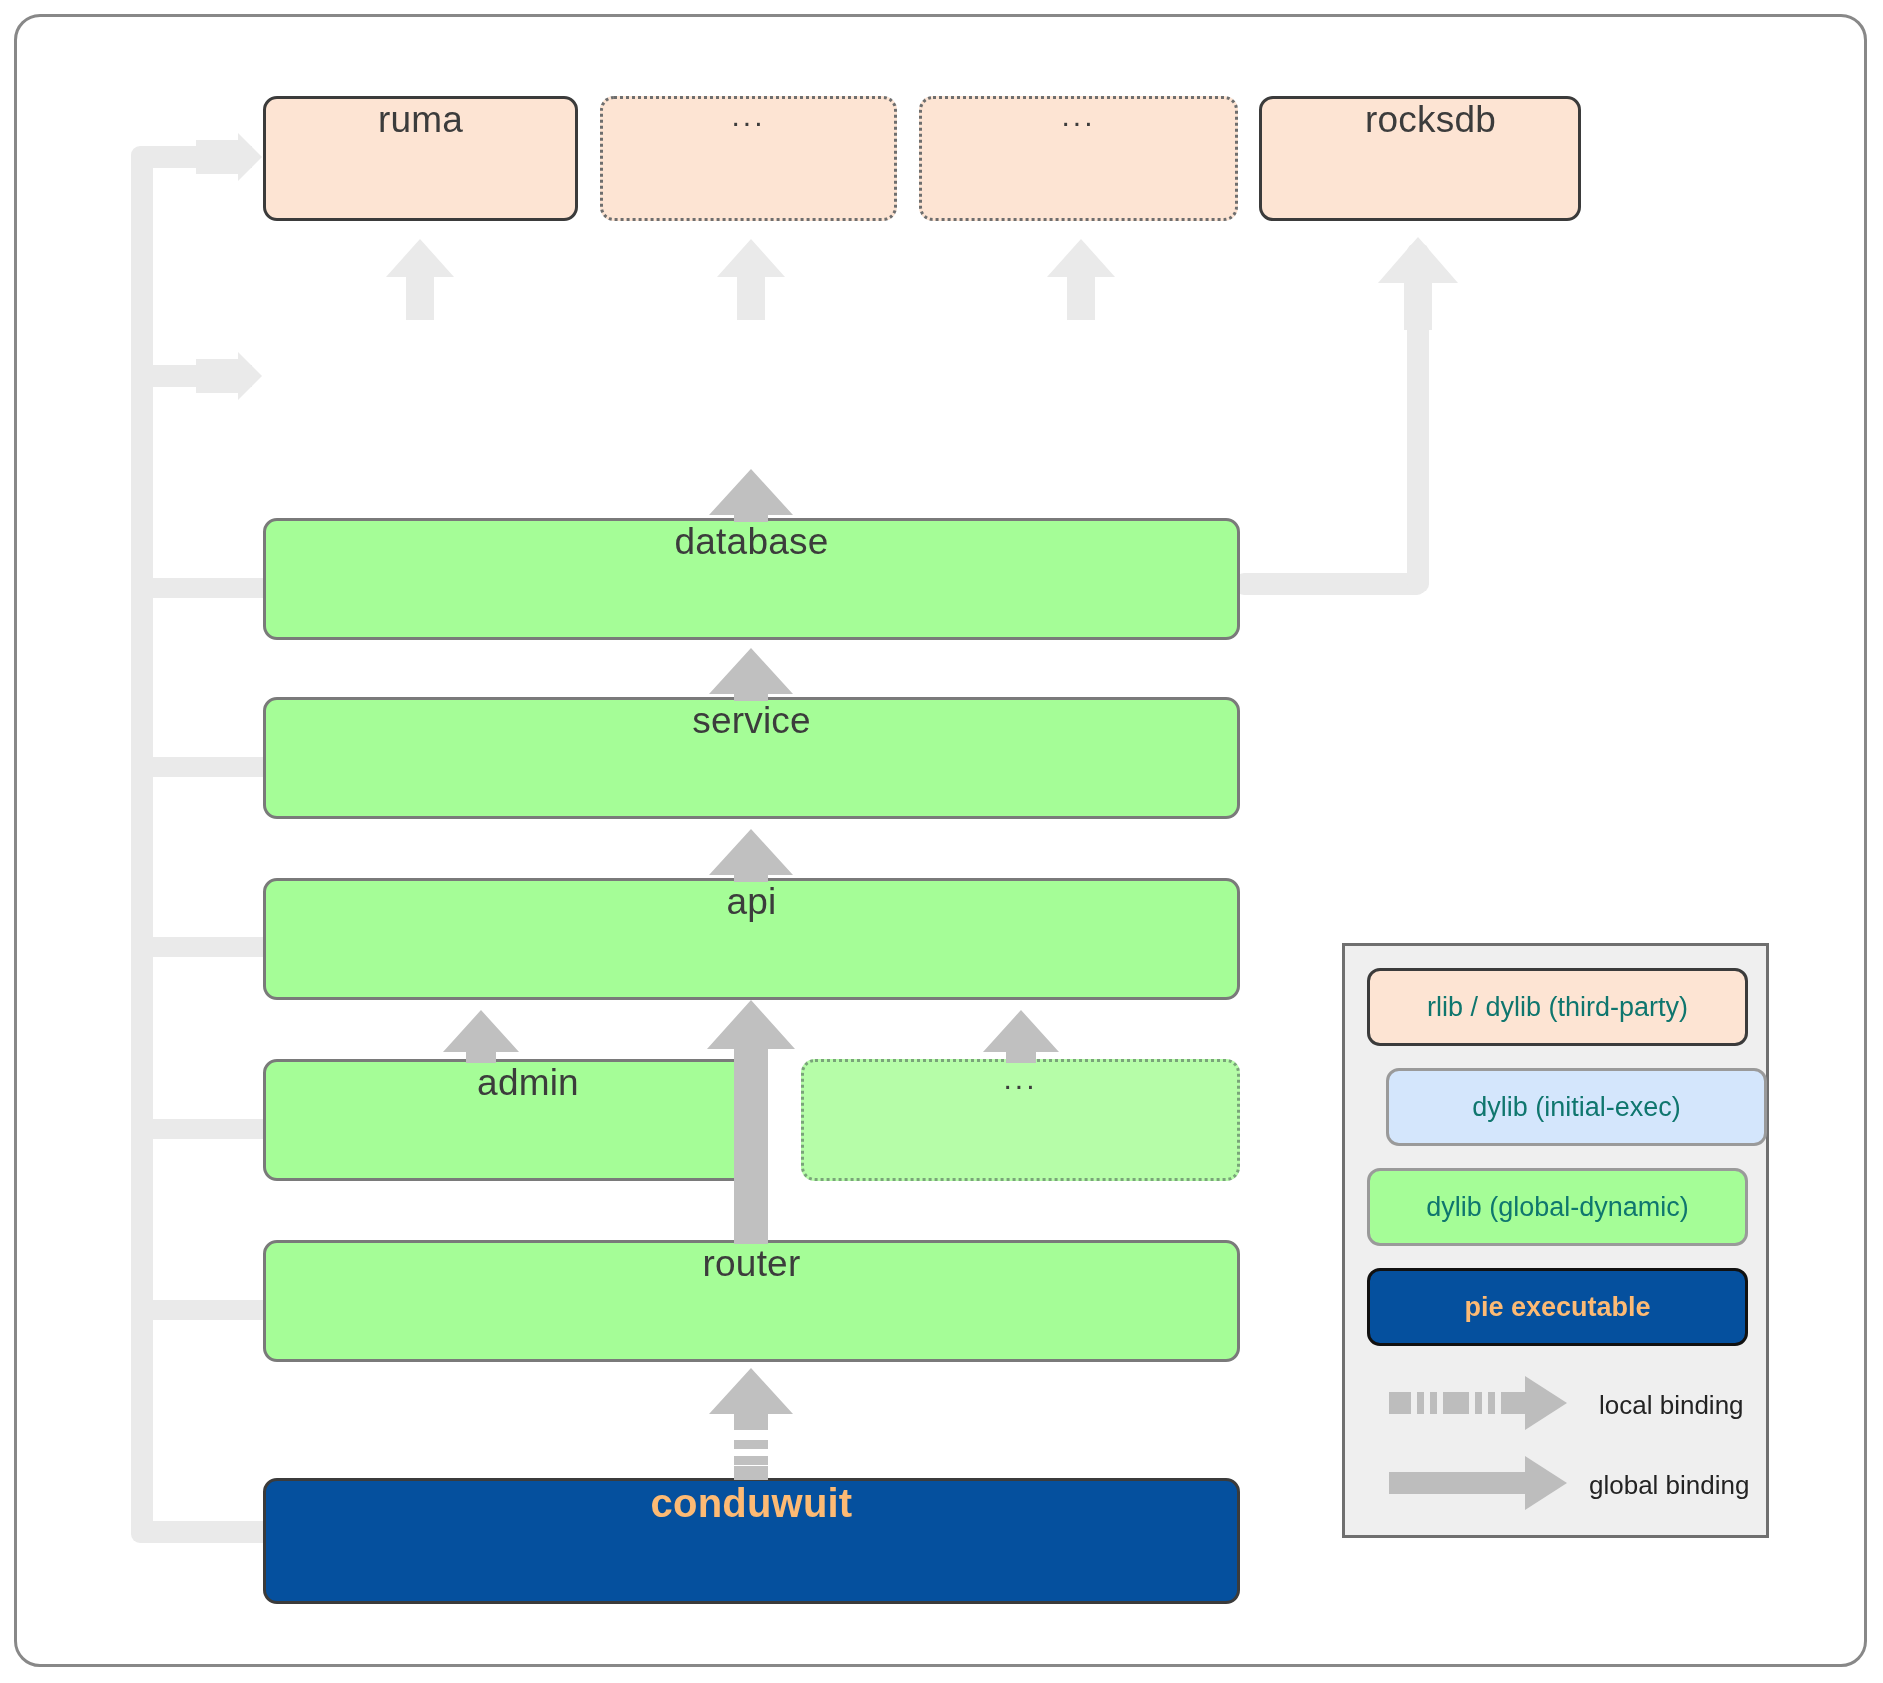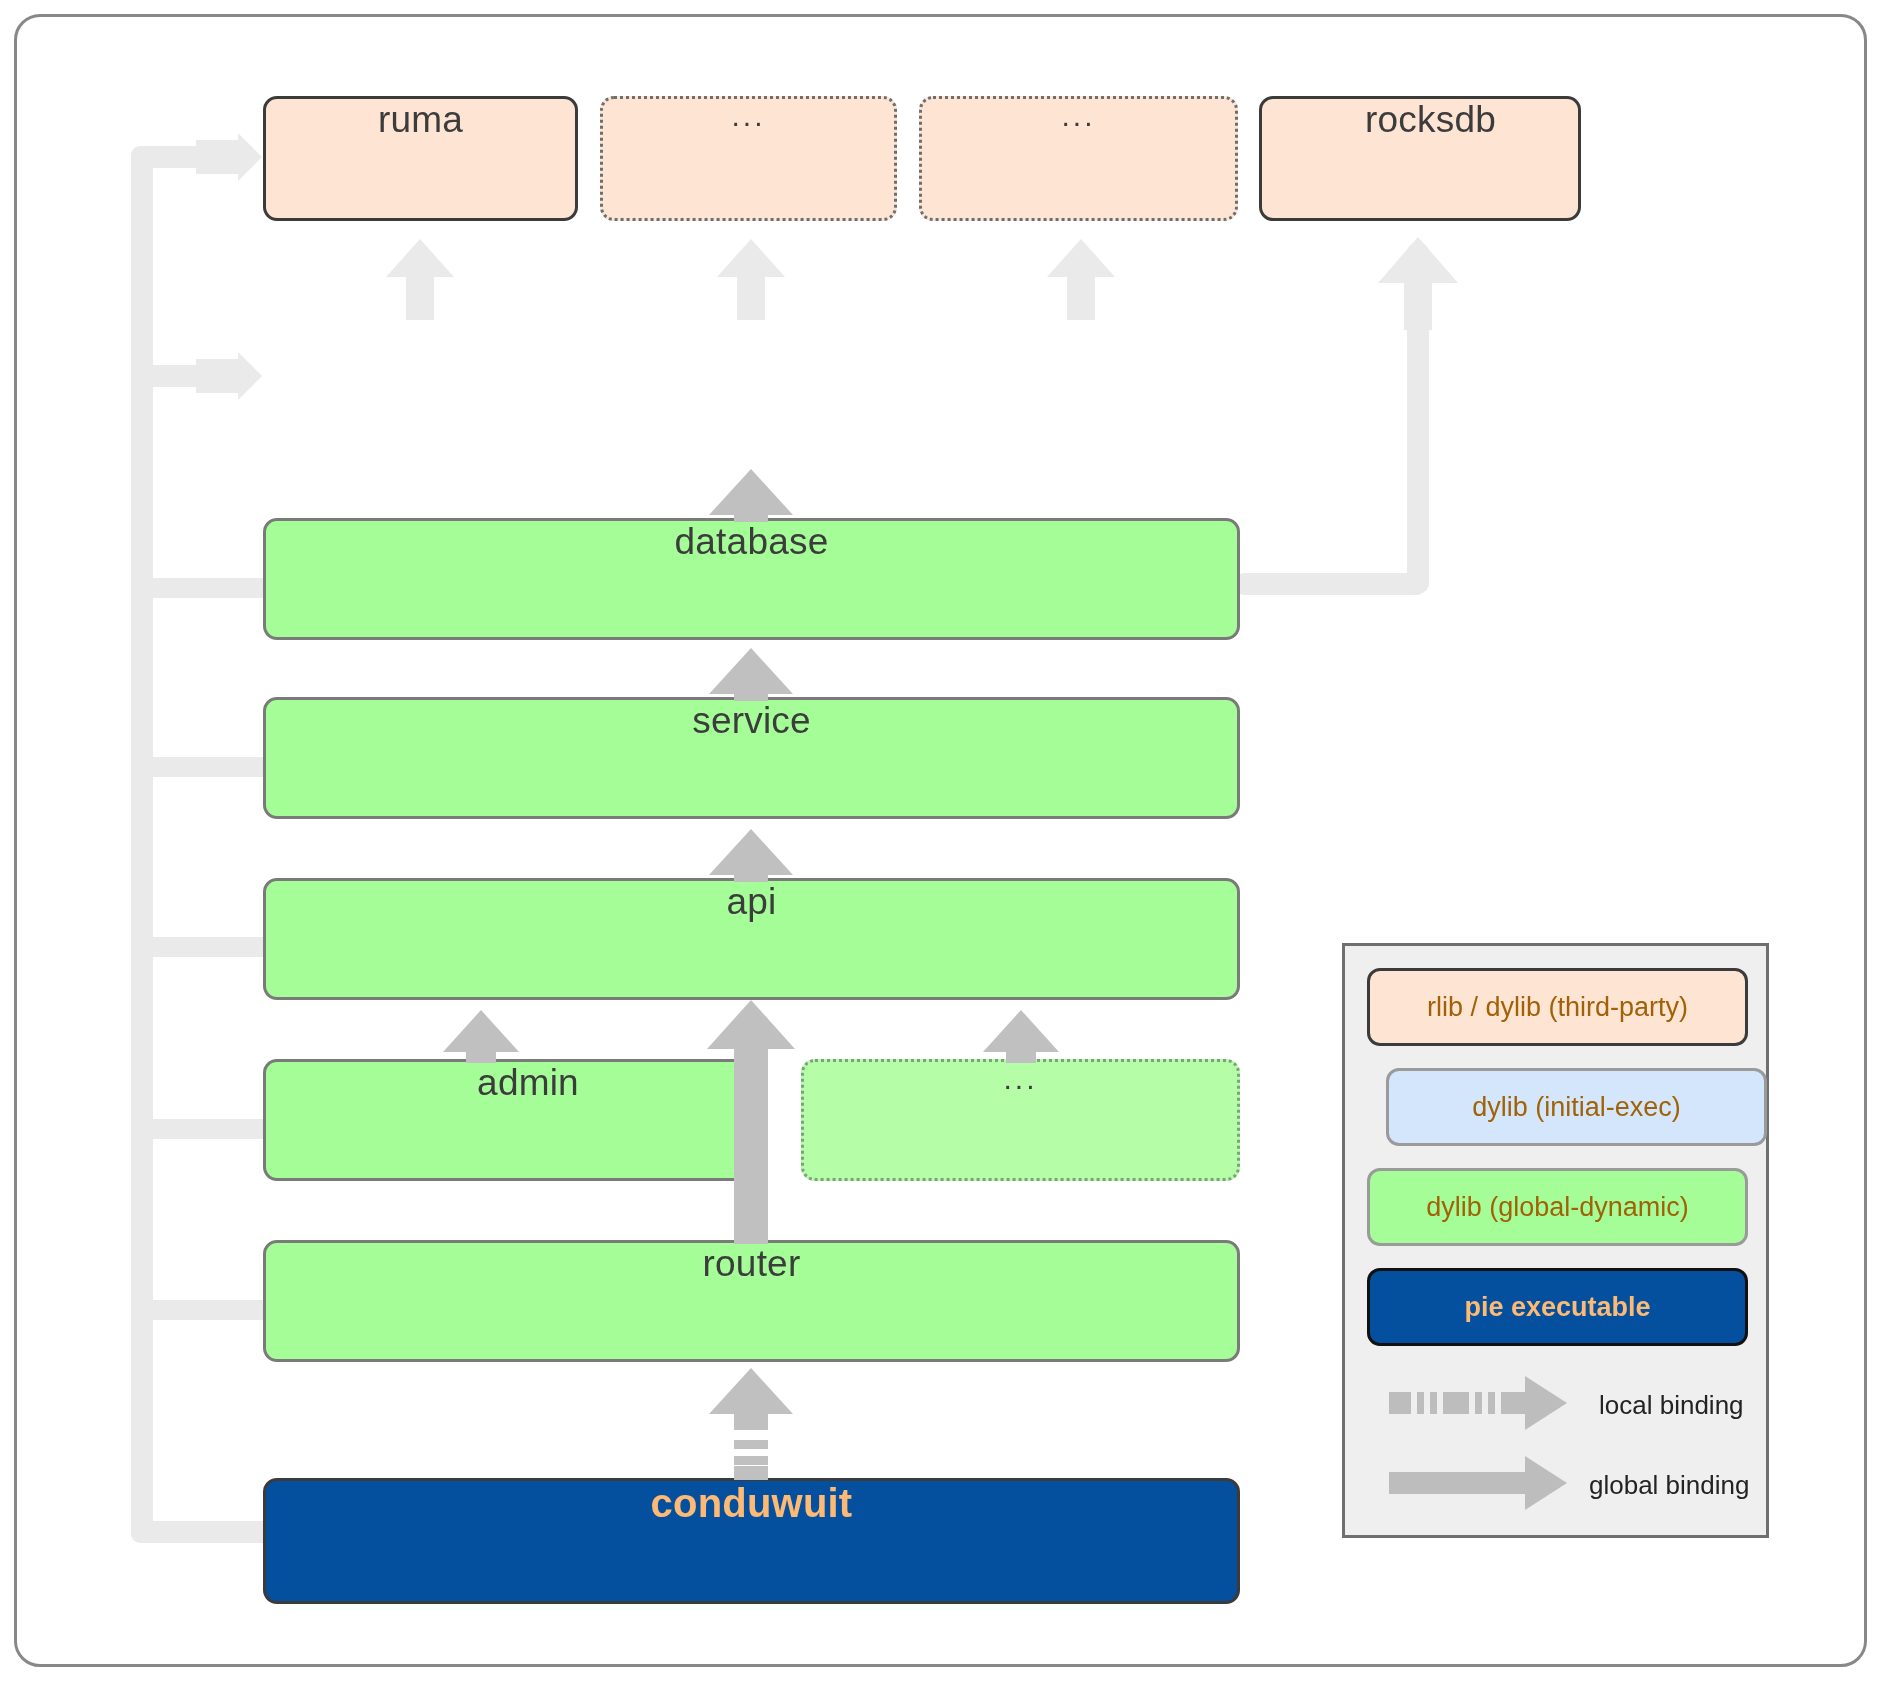--- a/index.html
+++ b/index.html
@@ -81,21 +81,21 @@
     position:absolute;
     left:22px;
     width:381px;
     height:78px;
     box-sizing:border-box;
     display:flex;
     align-items:center;
     justify-content:center;
     border-radius:13px;
     font-size:27px;
-    color:#a16207;
+    color:#0f766e;
   }
   .legend-item.li0{ top:22px;  background:#fde4d3; border:3px solid #3b3b3b; }
   .legend-item.li1{ top:122px; background:#d4e6fc; border:3px solid #9a9a9a;margin-left:19px; }
   .legend-item.li2{ top:222px; background:#a5fd97; border:3px solid #9a9a9a; }
   .legend-item.li3{ top:322px; background:#05509e; border:3px solid #111111;
                     color:#fdba74; font-weight:bold; }
 
   .legend-key{
     position:absolute;
     font-size:26px;

